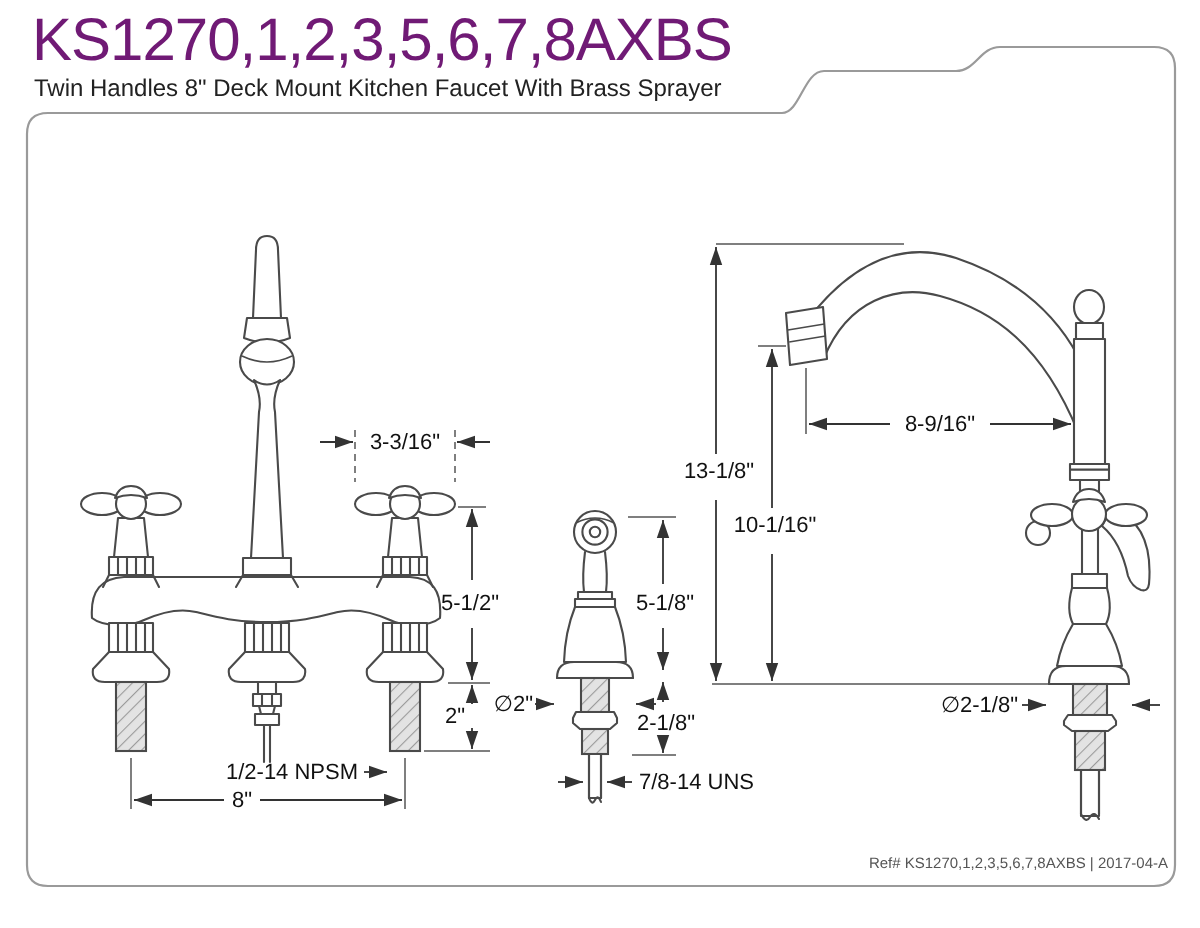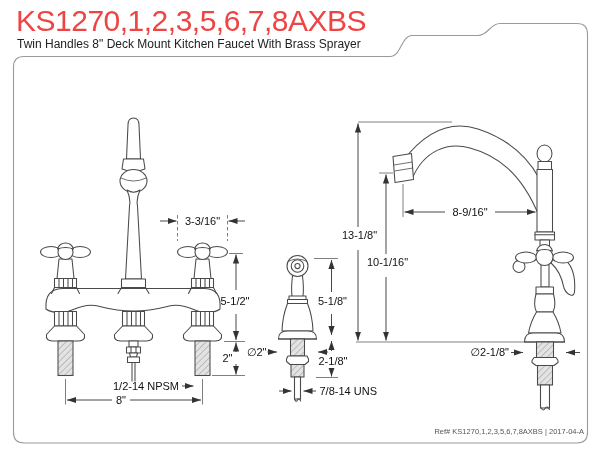--- a/index.html
+++ b/index.html
@@ -1,19 +1,19 @@
 <!DOCTYPE html>
 <html><head>
 <meta charset="utf-8">
 <style>
   html,body{margin:0;padding:0;background:#fff;}
   .sheet{position:relative;width:600px;height:464px;background:#fff;overflow:hidden;
          font-family:"Liberation Sans",sans-serif;}
   .title{position:absolute;left:16px;top:4px;font-size:30px;letter-spacing:-0.5px;
-         color:#ef4444;white-space:nowrap;}
+         color:#701a75;white-space:nowrap;}
   .subtitle{position:absolute;left:17px;top:37px;font-size:12px;color:#222;white-space:nowrap;}
   .refnote{position:absolute;right:16px;top:427px;font-size:7.5px;color:#555;white-space:nowrap;}
   svg{position:absolute;left:0;top:0;}
   .frame{fill:none;stroke:#9a9a9a;stroke-width:1.1;}
   .ol{fill:#fff;stroke:#4a4a4a;stroke-width:1.05;stroke-linejoin:round;}
   .ln{fill:none;stroke:#4a4a4a;stroke-width:1.05;stroke-linecap:round;}
   .thin{fill:none;stroke:#4a4a4a;stroke-width:0.8;}
   .hat{fill:url(#hatch);stroke:#4a4a4a;stroke-width:1.05;}
   .dim{fill:none;stroke:#333;stroke-width:0.9;}
   .ext{fill:none;stroke:#555;stroke-width:0.75;}

